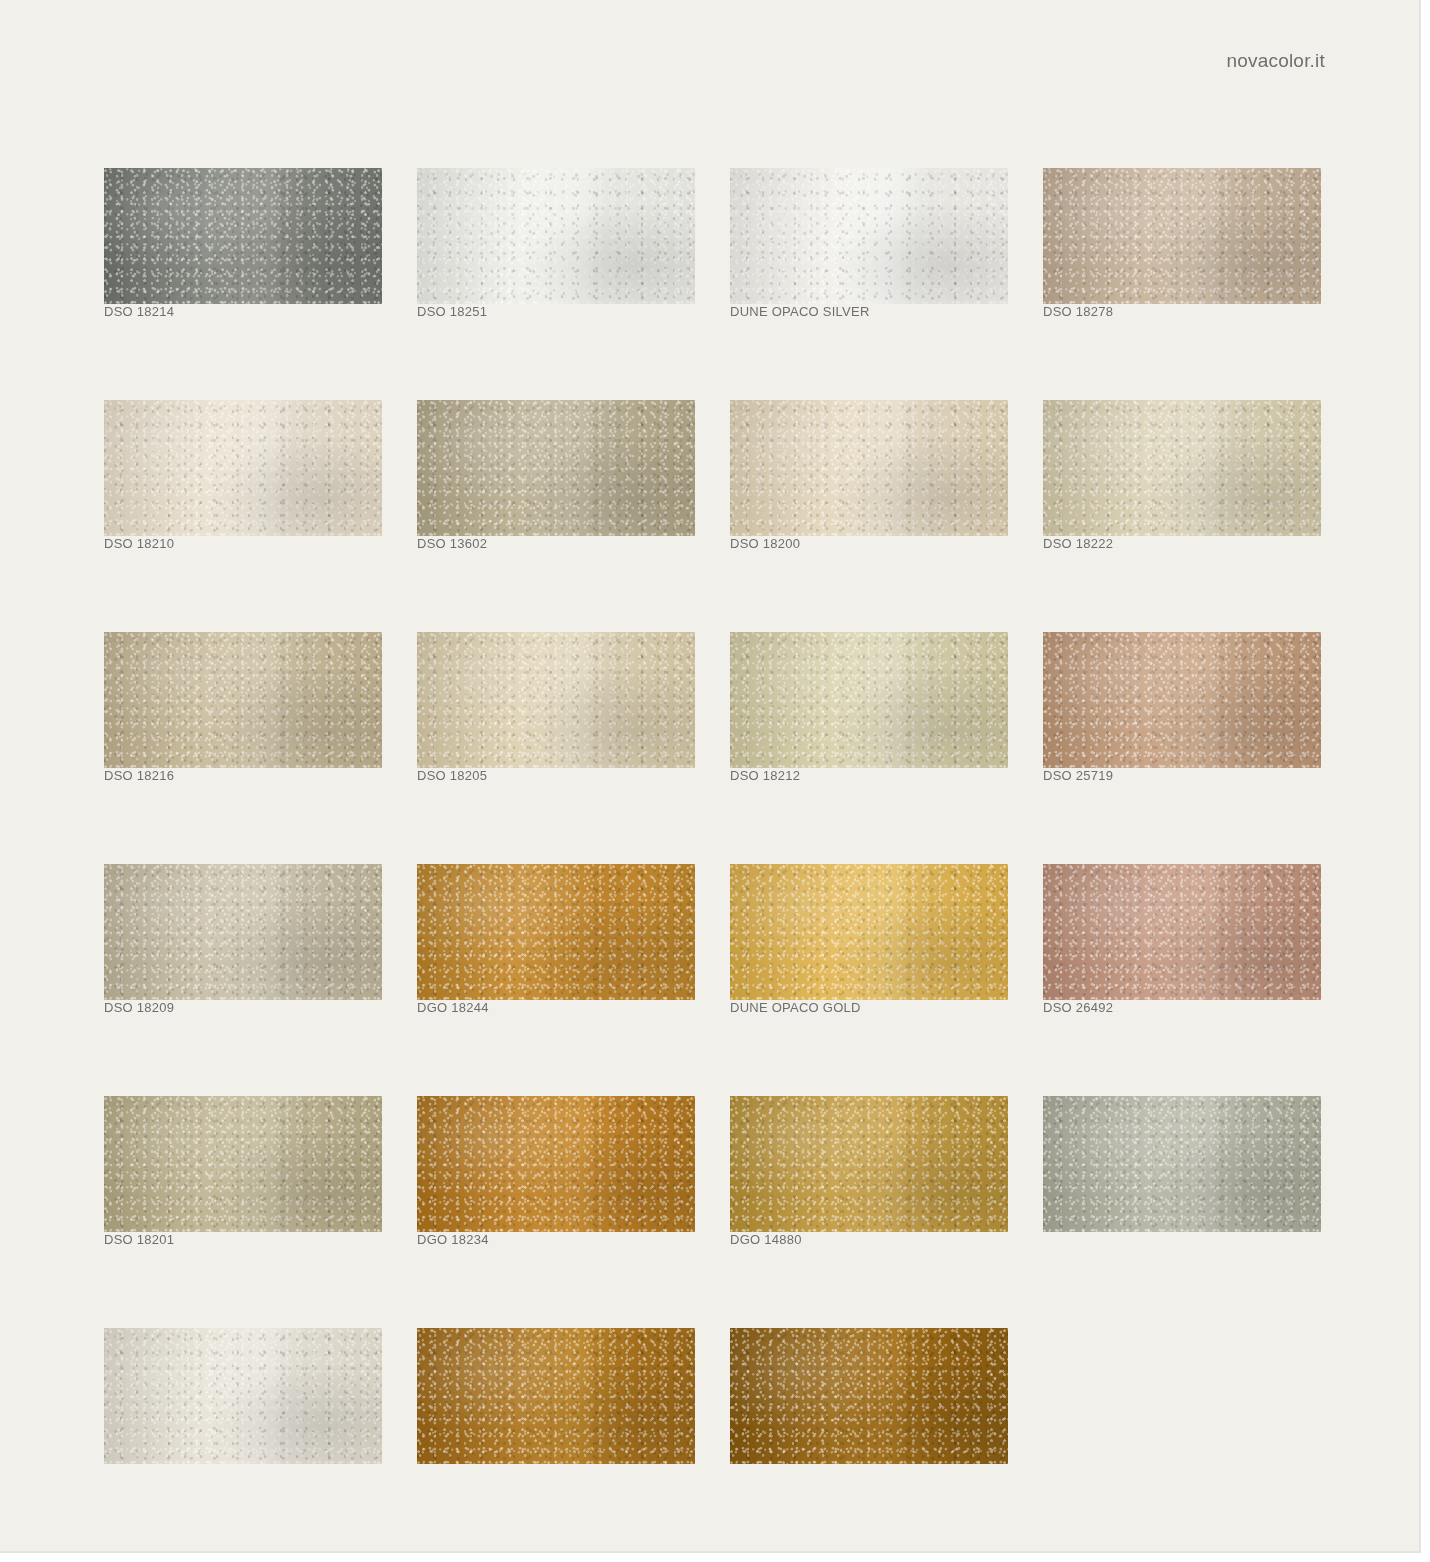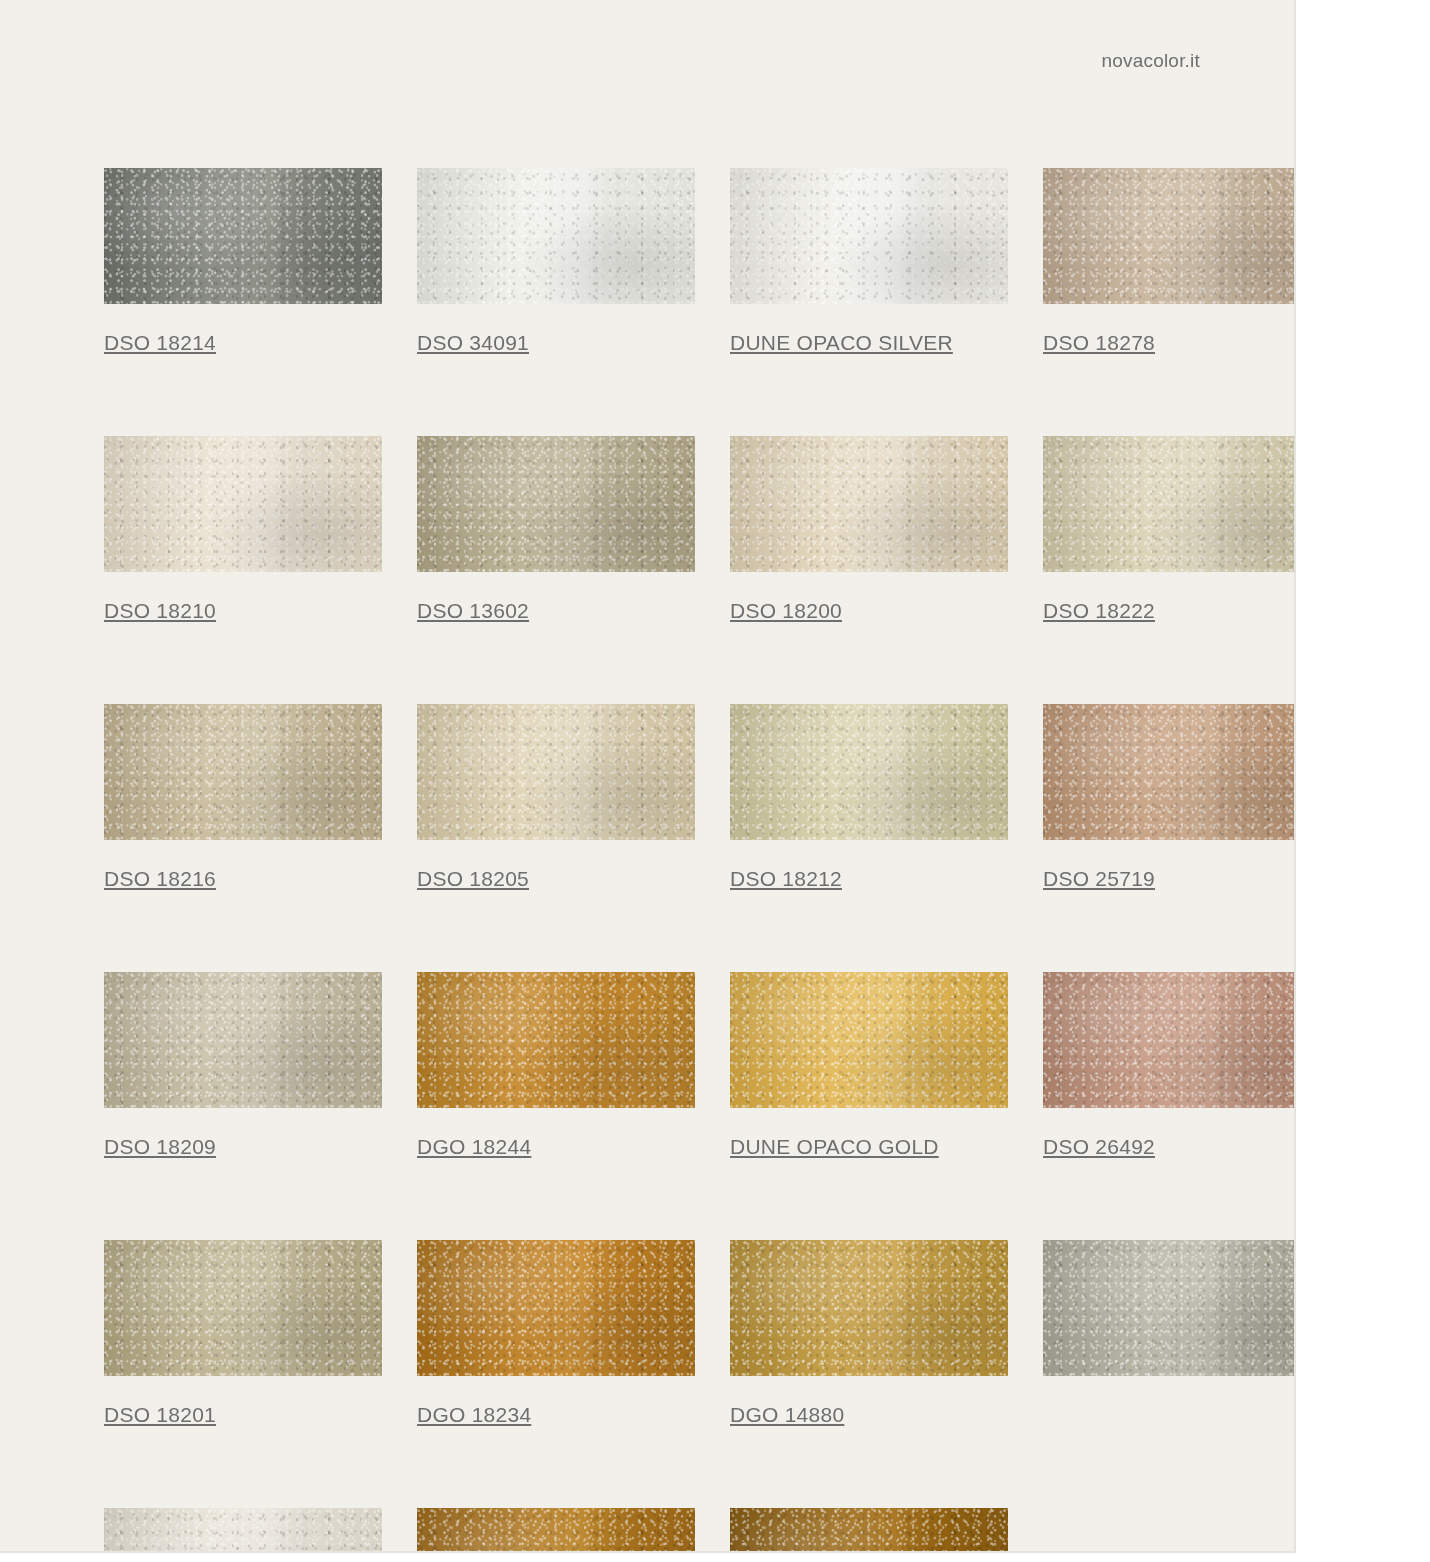--- a/index.html
+++ b/index.html
@@ -12,21 +12,21 @@
   }
 
   body {
     font-family: "Liberation Sans", "DejaVu Sans", sans-serif;
     -webkit-font-smoothing: antialiased;
   }
 
   
   .page {
     position: relative;
-    width: 1296px;
+    width: 1421px;
     height: 1553px;
     background: #f1f0eb;
     overflow: hidden;
   }
 
   
   .site-brand {
     position: absolute;
     top: 50px;
     right: 96px;
@@ -95,26 +95,24 @@
     inset: 0;
     background-image:
       radial-gradient(ellipse 60% 70% at 25% 30%, rgba(255,255,255,.17), transparent 70%),
       radial-gradient(ellipse 55% 65% at 78% 72%, rgba(0,0,0,.10), transparent 72%),
       linear-gradient(100deg, rgba(0,0,0,.07) 0%, rgba(255,255,255,.06) 38%, rgba(0,0,0,.05) 66%, rgba(255,255,255,.04) 100%);
     pointer-events: none;
   }
 
   
   .swatch-label {
-    margin-top: 27px;
-    font-size: 21px;
+    font-size: 13px;
     letter-spacing: 0.25px;
     color: #6e6e6e;
     white-space: nowrap;
-    text-decoration: underline;
   }
 
   
   .page-edge-right {
     position: absolute;
     top: 0;
     right: 0;
     width: 2px;
     height: 100%;
     background: #e4e3de;
@@ -135,21 +133,21 @@
 
   <div class="site-brand">novacolor.it</div>
 
   <div class="swatch-grid">
       <div class="swatch-cell">
         <div class="swatch-chip" style="background-color: rgb(126, 129, 121); background-image: linear-gradient(92deg, rgb(106, 109, 102) 0%, rgb(126, 129, 121) 34%, rgb(154, 156, 146) 58%, rgb(126, 129, 121) 78%, rgb(106, 109, 102) 100%);"></div>
         <div class="swatch-label">DSO 18214</div>
       </div>
       <div class="swatch-cell">
         <div class="swatch-chip" style="background-color: rgb(238, 238, 232); background-image: linear-gradient(92deg, rgb(226, 226, 220) 0%, rgb(238, 238, 232) 34%, rgb(247, 247, 243) 58%, rgb(238, 238, 232) 78%, rgb(226, 226, 220) 100%);"></div>
-        <div class="swatch-label">DSO 34091</div>
+        <div class="swatch-label">DSO 18251</div>
       </div>
       <div class="swatch-cell">
         <div class="swatch-chip" style="background-color: rgb(240, 239, 233); background-image: linear-gradient(92deg, rgb(230, 229, 223) 0%, rgb(240, 239, 233) 34%, rgb(249, 249, 246) 58%, rgb(240, 239, 233) 78%, rgb(230, 229, 223) 100%);"></div>
         <div class="swatch-label">DUNE OPACO SILVER</div>
       </div>
       <div class="swatch-cell">
         <div class="swatch-chip" style="background-color: rgb(199, 179, 154); background-image: linear-gradient(92deg, rgb(182, 161, 137) 0%, rgb(199, 179, 154) 34%, rgb(214, 197, 175) 58%, rgb(199, 179, 154) 78%, rgb(182, 161, 137) 100%);"></div>
         <div class="swatch-label">DSO 18278</div>
       </div>
       <div class="swatch-cell">

